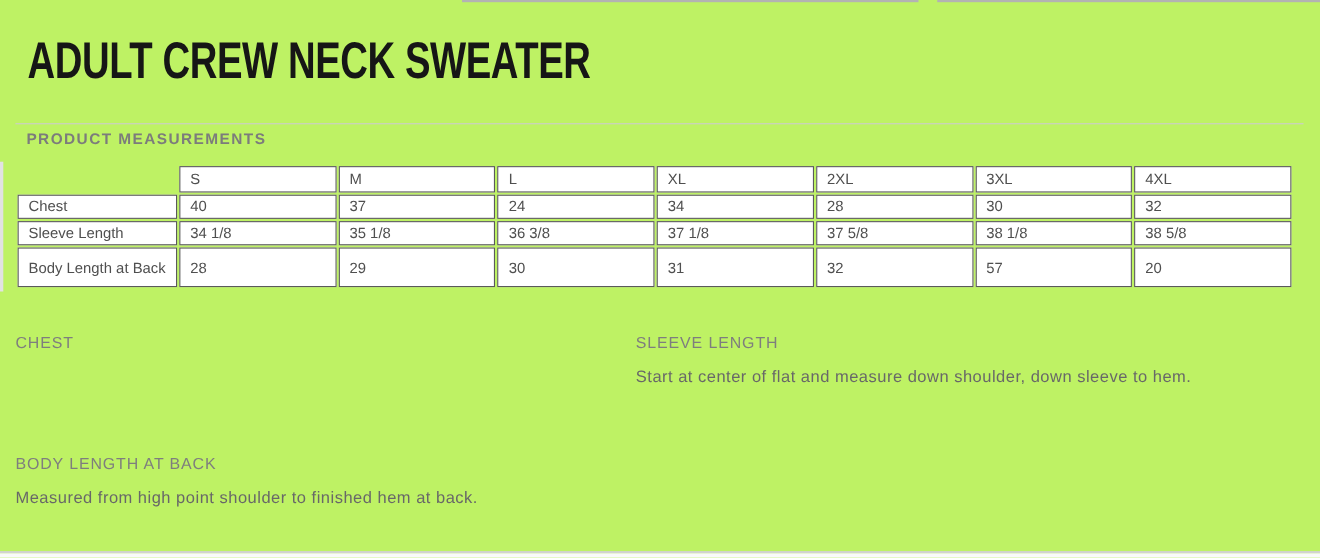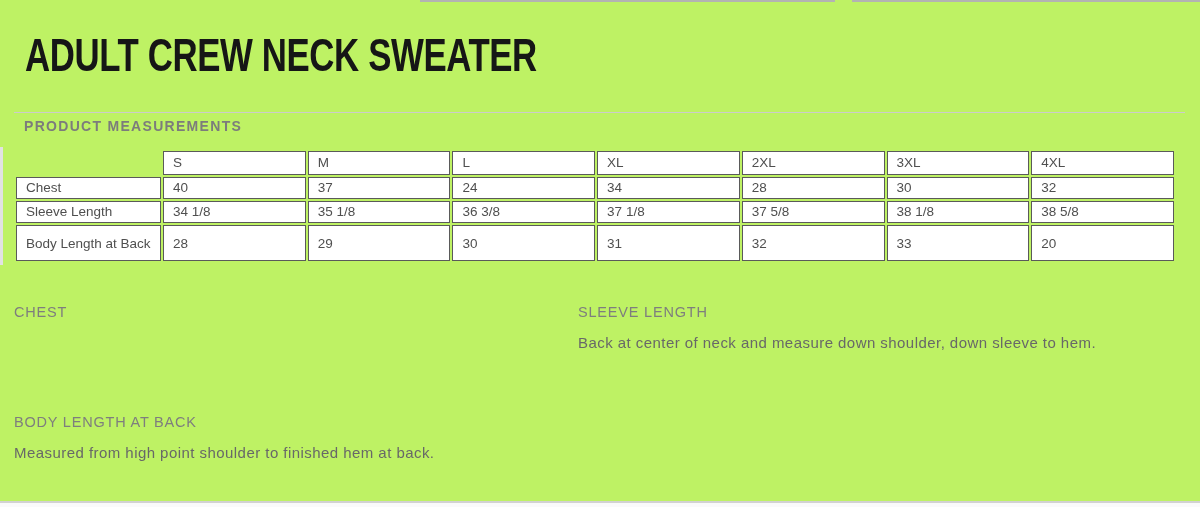--- a/index.html
+++ b/index.html
@@ -161,33 +161,33 @@
       <td>38 1/8</td>
       <td>38 5/8</td>
     </tr>
     <tr class="row-tall">
       <td>Body Length at Back</td>
       <td>28</td>
       <td>29</td>
       <td>30</td>
       <td>31</td>
       <td>32</td>
-      <td>33</td>
+      <td>57</td>
       <td>20</td>
     </tr>
   </tbody>
     </table>
 
   <div class="definition def-chest">
     <div class="def-heading">CHEST</div>
   </div>
 
   <div class="definition def-sleeve">
     <div class="def-heading">SLEEVE LENGTH</div>
-    <div class="def-text">Back at center of neck and measure down shoulder, down sleeve to hem.</div>
+    <div class="def-text">Start at center of flat and measure down shoulder, down sleeve to hem.</div>
   </div>
 
   <div class="definition def-body">
     <div class="def-heading">BODY LENGTH AT BACK</div>
     <div class="def-text">Measured from high point shoulder to finished hem at back.</div>
   </div>
 
   <div class="rule-bottom"></div>
   <div class="below-rule"></div>
 

